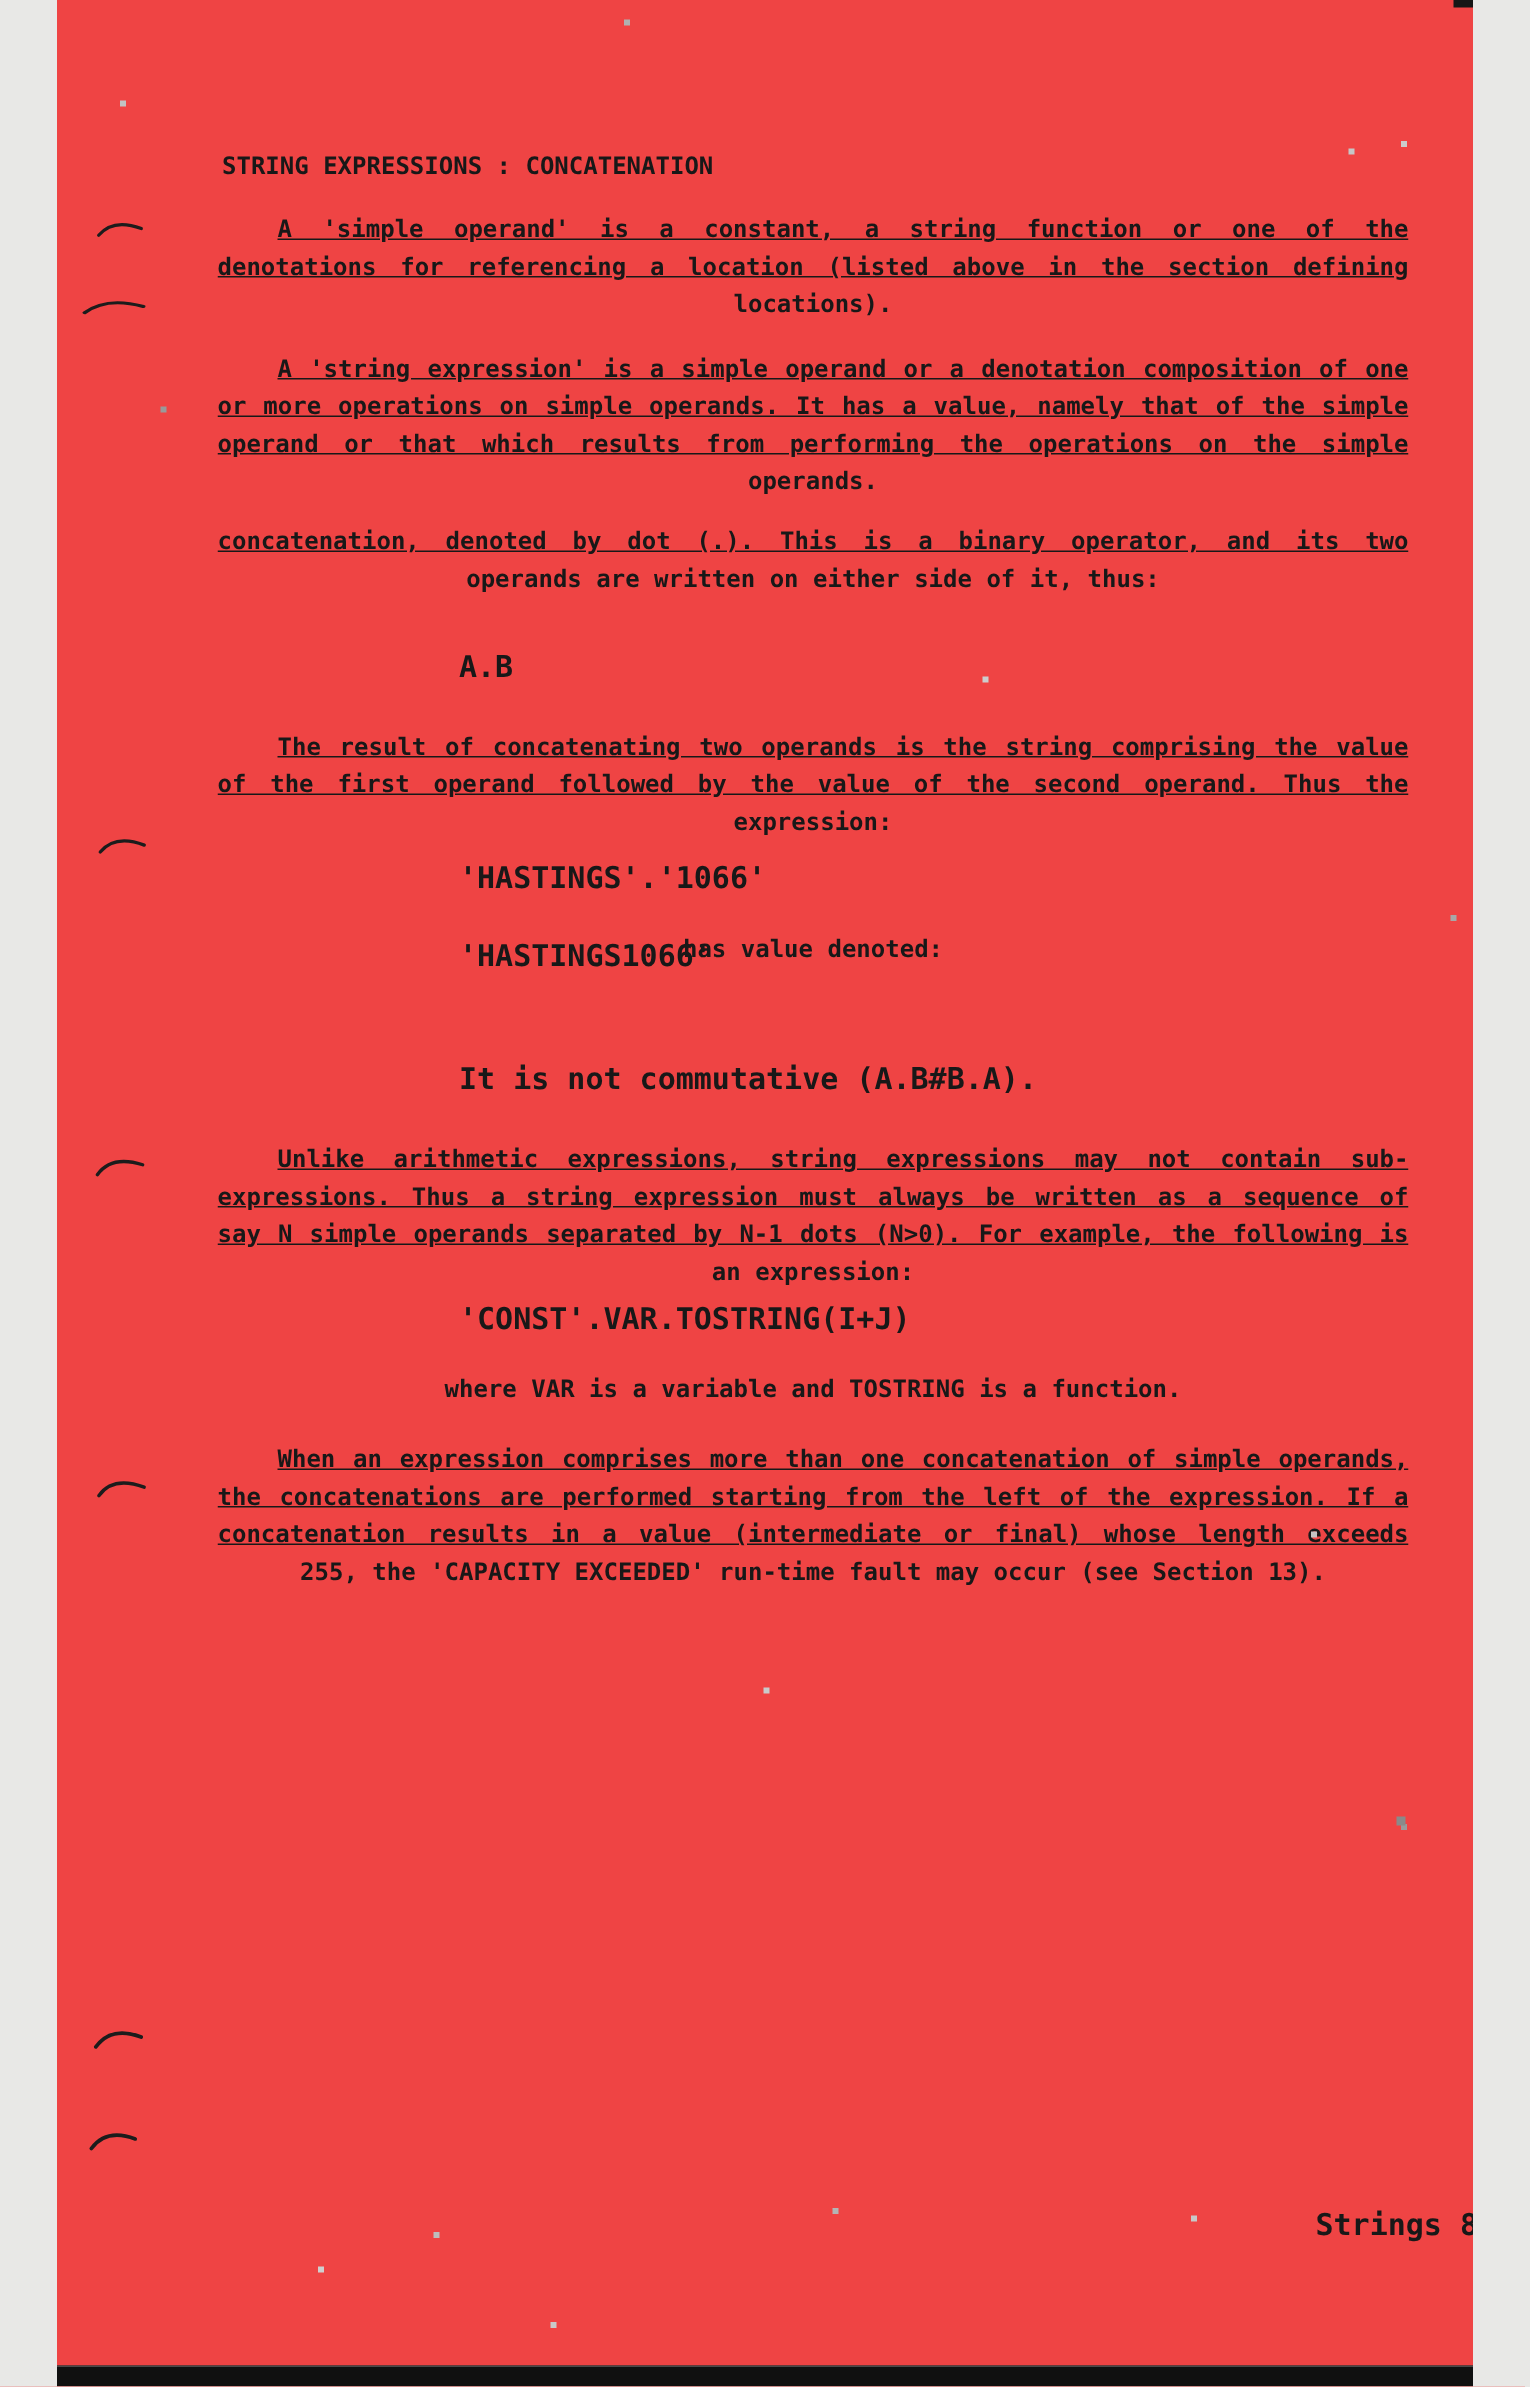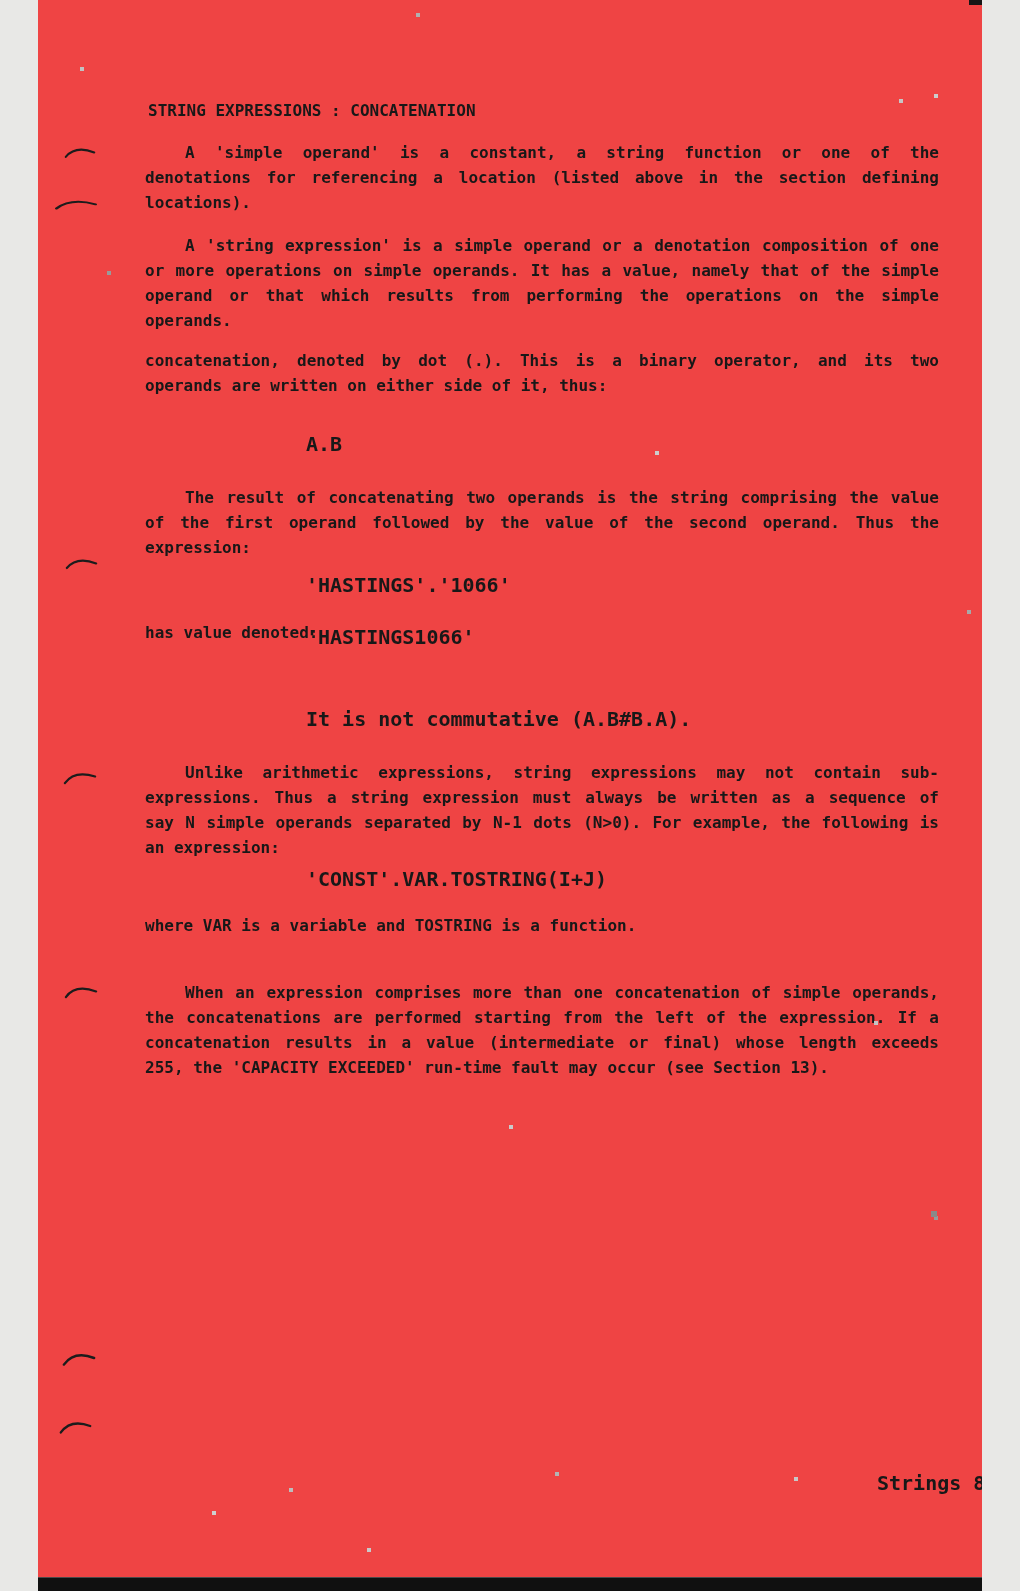--- a/index.html
+++ b/index.html
@@ -10,22 +10,22 @@
     background:#ef4444;
     overflow:hidden;
     font-family:"DejaVu Sans Mono","Liberation Mono",monospace;
     font-weight:700;
     color:#181818;
   }
   .block{
     position:absolute;left:107px;width:794px;
     font-size:16px;line-height:25px;
   }
-  .line{height:25px;white-space:pre;}
-  .jline{height:25px;overflow:hidden;text-align:justify;}
+  .line{height:25px;white-space:pre;text-align:center;}
+  .jline{height:25px;overflow:hidden;text-align:justify;text-decoration:underline;}
   .jline::after{content:"";display:inline-block;width:100%;height:0;}
   .ind{text-indent:40px;}
   .code{
     position:absolute;left:268px;
     font-size:20px;line-height:25px;white-space:pre;
   }
   .title{position:absolute;left:110px;top:98px;font-size:16px;line-height:25px;white-space:pre;}
   .footer{position:absolute;left:839px;top:1430px;font-size:20px;line-height:26px;white-space:pre;margin-top:40px;}
   .arc{position:absolute;}
   .edge-bar{
@@ -103,21 +103,21 @@
     <div class="jline">say N simple operands separated by N-1 dots (N&gt;0). For example, the following is</div>
     <div class="line">an expression:</div>
   </div>
 
   <div class="code" style="top:867px">'CONST'.VAR.TOSTRING(I+J)</div>
 
   <div class="block" style="top:913px">
     <div class="line">where VAR is a variable and TOSTRING is a function.</div>
   </div>
 
-  <div class="block" style="top:980px">
+  <div class="block" style="top:960px">
     <div class="jline ind">When an expression comprises more than one concatenation of simple operands,</div>
     <div class="jline">the concatenations are performed starting from the left of the expression.  If a</div>
     <div class="jline">concatenation results in a value (intermediate or final)  whose  length  exceeds</div>
     <div class="line">255, the 'CAPACITY EXCEEDED' run-time fault may occur (see Section 13).</div>
   </div>
 
   <div class="footer">Strings 8.5</div>
 
   <svg class="arc" style="left:26px;top:143px" width="32" height="17" viewBox="0 0 36 18">
       <path d="M2 15 Q 13 2 34 10" stroke="#1c1c1c" stroke-width="2.4" fill="none" stroke-linecap="round"></path>

